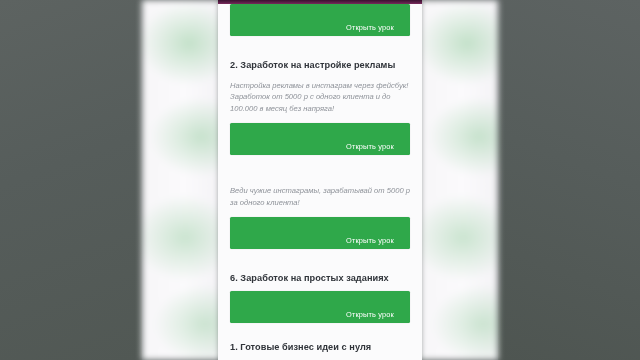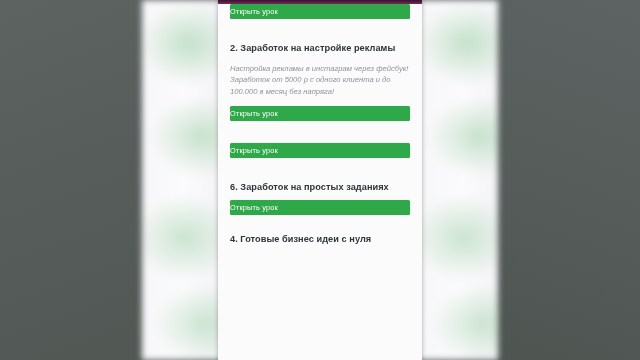--- a/index.html
+++ b/index.html
@@ -96,29 +96,29 @@
     color: #8e9299;
     font-style: italic;
     margin: 8px 0 9px 0;
   }
 
   .lesson-btn {
     display: block;
     width: 100%;
     height: 15px;
     line-height: 15px;
-    text-align: left;
+    text-align: right;
     background: #2fa84a;
     color: #ffffff;
     font-size: 7.4px;
     font-weight: 400;
     border: 0;
     border-radius: 1.5px;
     cursor: pointer;
-    padding: 0;
+    padding: 16px;
     font-family: "Liberation Sans", sans-serif;
     letter-spacing: .15px;
     box-shadow: 0 0 0 .5px rgba(0,0,0,.05);
   }
 
   .spacer-lg { height: 22px; }
   .spacer-md { height: 17px; }
 </style>
 </head>
 <body>
@@ -145,31 +145,32 @@
 
       <div class="card">
         <h3 class="card-title">2. Заработок на настройке рекламы</h3>
         <p class="card-desc">Настройка рекламы в инстаграм через фейсбук! Заработок от 5000 р с одного клиента и до 100.000 в месяц без напряга!</p>
         <button class="lesson-btn">Открыть урок</button>
       </div>
 
       <div class="spacer-lg"></div>
 
       <div class="card">
+        <p class="card-desc">Веди чужие инстаграмы, зарабатывай от 5000 р за одного клиента!</p>
         <button class="lesson-btn">Открыть урок</button>
       </div>
 
       <div class="spacer-lg"></div>
 
       <div class="card">
         <h3 class="card-title">6. Заработок на простых заданиях</h3>
         <button class="lesson-btn">Открыть урок</button>
       </div>
 
       <div class="spacer-md"></div>
 
       <div class="card">
-        <h3 class="card-title">4. Готовые бизнес идеи с нуля</h3>
+        <h3 class="card-title">1. Готовые бизнес идеи с нуля</h3>
       </div>
 
     </div>
   </div>
 </div>
 
 </body></html>

